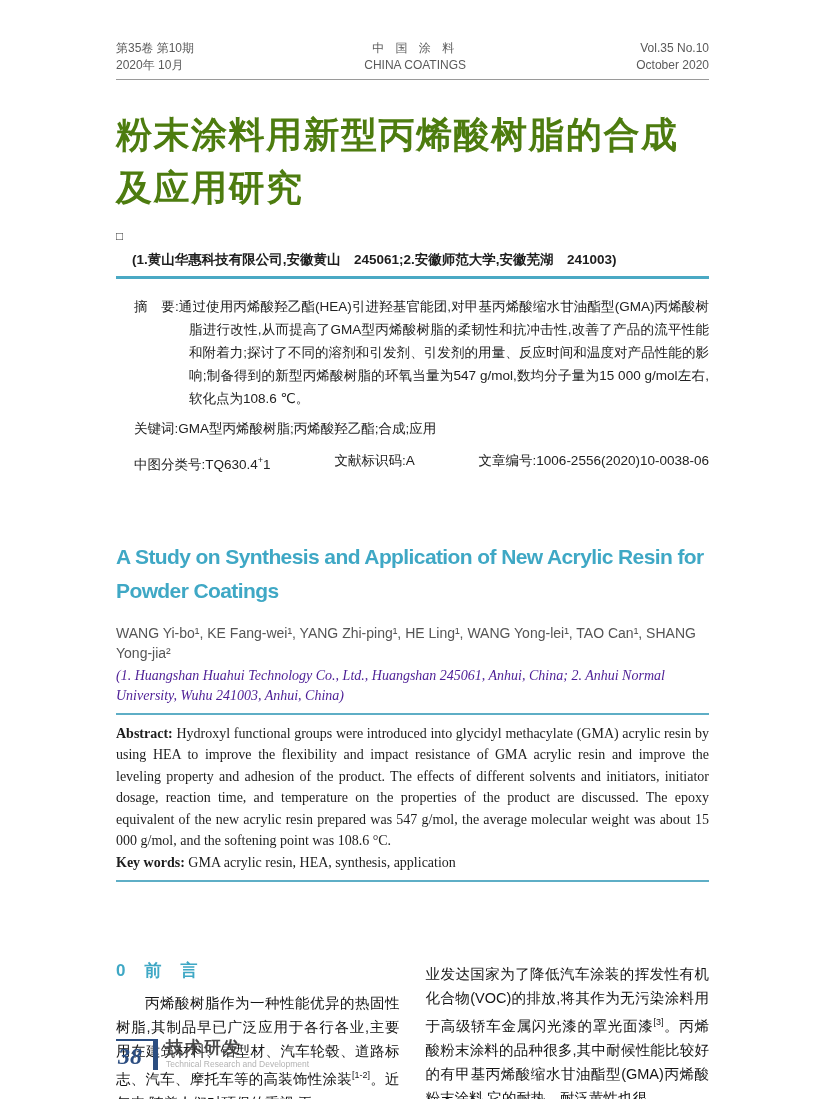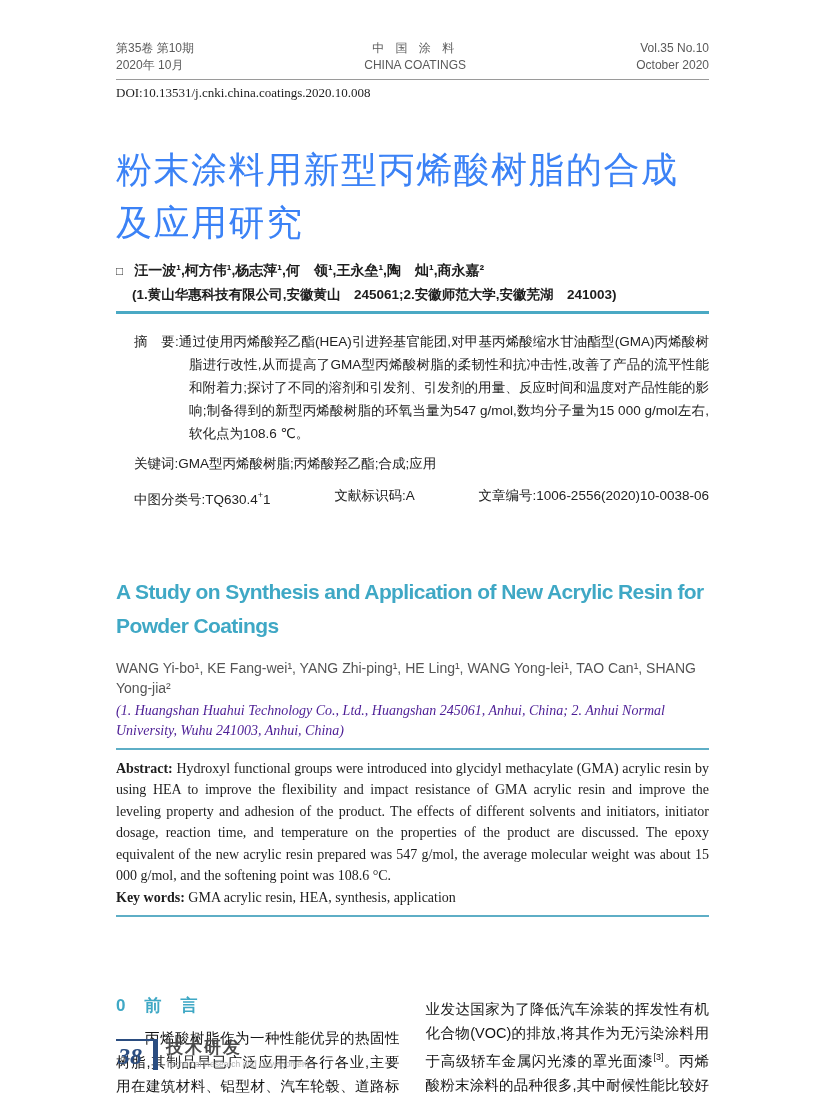--- a/index.html
+++ b/index.html
@@ -26,25 +26,25 @@
   .hdr-center .cn { letter-spacing:4px; }
   .hdr-right { text-align:right; }
   .doi {
     margin-top:5px;
     font-family:"Liberation Serif","DejaVu Serif",serif;
     font-size:13px; color:#1d1d1d;
   }
 
   
   .title-cn {
-    margin-top:42px;
+    margin-top:28px;
     max-width:622px;
-    font-size:36px; line-height:53px; font-weight:normal;
+    font-size:36px; line-height:53px; font-weight:bold;
     letter-spacing:1.5px;
-    color:#3b82f6;
+    color:#4d7c0f;
   }
   .authors-cn {
     margin-top:11px;
     display:flex; align-items:flex-start;
     font-size:14px; font-weight:bold; color:#1d1d1d; line-height:20px;
   }
   .authors-cn .marker { font-size:12px; margin-right:11px; margin-top:1px; color:#333; }
   .affil-cn {
     margin-top:4px; margin-left:16px;
     font-size:13.5px; font-weight:bold; color:#1d1d1d; line-height:19px;
@@ -122,26 +122,24 @@
       </div>
       <div class="hdr-center">
         <div class="cn">中 国 涂 料</div>
         <div>CHINA COATINGS</div>
       </div>
       <div class="hdr-right">
         <div>Vol.35 No.10</div>
         <div>October 2020</div>
       </div>
     </div>
-    <div class="doi">DOI:10.13531/j.cnki.china.coatings.2020.10.008</div>
 
     <h1 class="title-cn">粉末涂料用新型丙烯酸树脂的合成及应用研究</h1>
     <div class="authors-cn">
       <span class="marker">□</span>
-      <span>汪一波¹,柯方伟¹,杨志萍¹,何　领¹,王永垒¹,陶　灿¹,商永嘉²</span>
     </div>
     <div class="affil-cn">(1.黄山华惠科技有限公司,安徽黄山　245061;2.安徽师范大学,安徽芜湖　241003)</div>
     <div class="rule-teal-3"></div>
 
     <div class="abs-cn-wrap">
       <p class="abs-cn"><span>摘　要:</span><span>通过使用丙烯酸羟乙酯(HEA)引进羟基官能团,对甲基丙烯酸缩水甘油酯型(GMA)丙烯酸树脂进行改性,从而提高了GMA型丙烯酸树脂的柔韧性和抗冲击性,改善了产品的流平性能和附着力;探讨了不同的溶剂和引发剂、引发剂的用量、反应时间和温度对产品性能的影响;制备得到的新型丙烯酸树脂的环氧当量为547 g/mol,数均分子量为15 000 g/mol左右,软化点为108.6 ℃。</span></p>
       <p class="kw-cn"><span>关键词:</span><span>GMA型丙烯酸树脂;丙烯酸羟乙酯;合成;应用</span></p>
       <div class="clc-row">
         <span><span>中图分类号:</span><span>TQ630.4</span><sup class="clc-sup">+</sup><span>1</span></span>
         <span>文献标识码:A</span>

